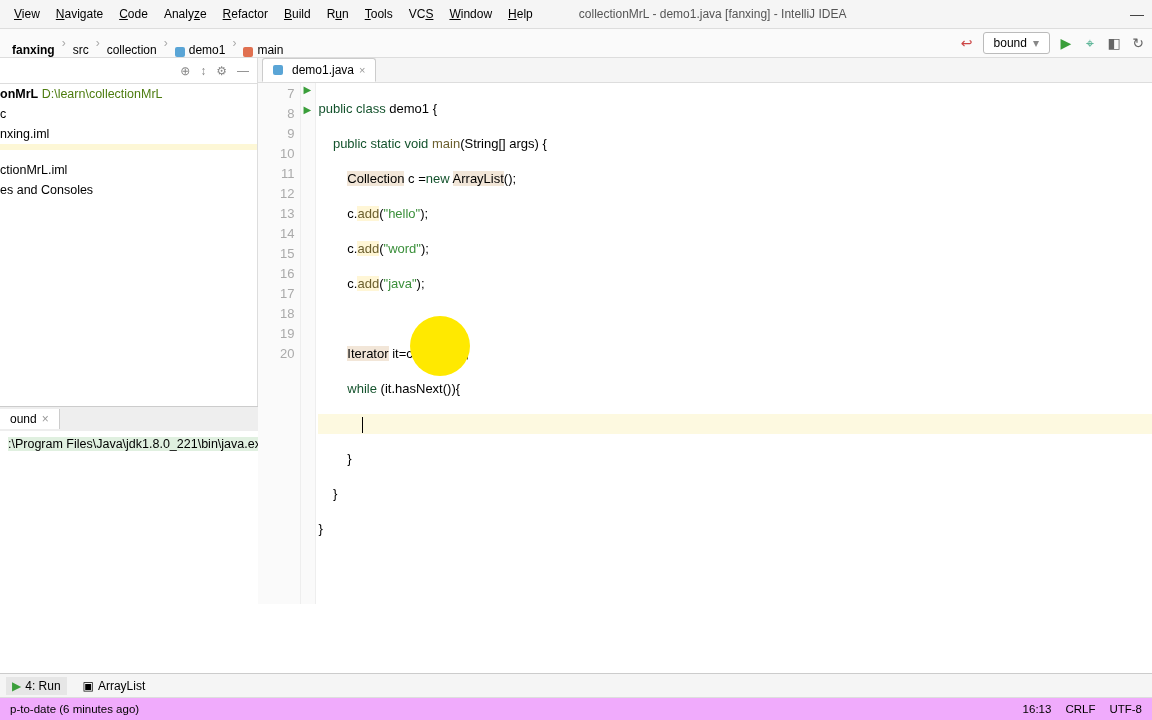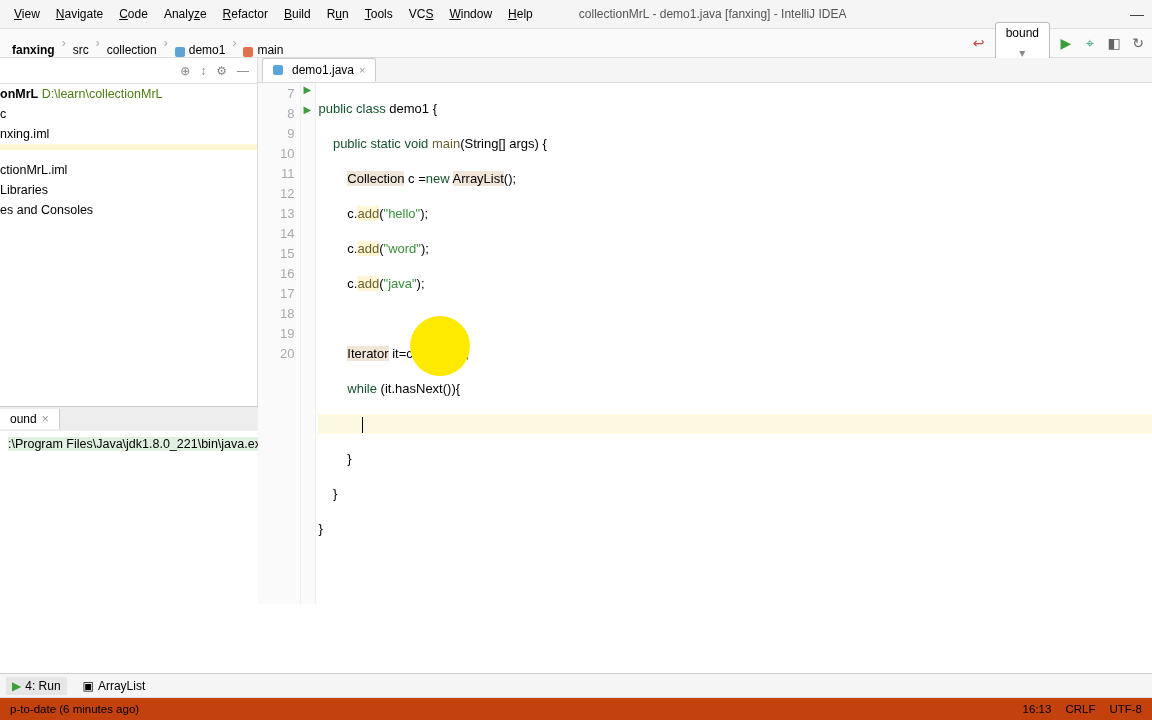--- a/index.html
+++ b/index.html
@@ -12,21 +12,21 @@
 .wintitle { margin-left: 40px; color: #555; }
 .winbtns { margin-left: auto; display: flex; gap: 8px; color: #444; font-size: 14px; }
 
 .navbar { height: 30px; border-top: 1px solid #ddd; border-bottom: 1px solid #ddd; display: flex; align-items: center; padding: 0 6px; background: #fafafa; }
 .crumb { display: flex; align-items: flex-end; padding: 0 6px; height: 100%; }
 .crumb-sep { color: #aaa; margin: 0 1px; }
 .crumb-ico { width: 10px; height: 10px; border-radius: 2px; margin-right: 4px; display: inline-block; }
 .ico-c { background: #5aa5d6; }
 .ico-m { background: #e07050; }
 .navright { margin-left: auto; display: flex; align-items: center; gap: 8px; }
-.config-sel { border: 1px solid #bbb; border-radius: 3px; padding: 3px 10px; background: #fff; display: flex; align-items: center; gap: 6px; flex-direction: column; }
+.config-sel { border: 1px solid #bbb; border-radius: 3px; padding: 3px 10px; background: #fff; display: flex; align-items: center; gap: 6px; }
 .nr-icon { width: 16px; text-align: center; color: #666; font-size: 14px; }
 .run-ico { color: #3a9e3a; }
 .bug-ico { color: #4a8; }
 
 .maincols { display: flex; height: 348px; }
 
 .sidebar { width: 258px; border-right: 1px solid #ddd; display: flex; flex-direction: column; }
 .side-tools { height: 26px; border-bottom: 1px solid #ddd; display: flex; align-items: center; justify-content: flex-end; gap: 10px; padding: 0 8px; color: #888; }
 .tree { font-size: 12.5px; overflow: hidden; }
 .tree-row { padding: 3px 4px 3px 0; white-space: nowrap; }
@@ -60,21 +60,21 @@
 .runtabrow { height: 24px; background: #eee; display: flex; align-items: center; }
 .runtab { padding: 3px 10px; display: flex; align-items: center; gap: 5px; }
 .runtab.sel { background: #fff; border-right: 1px solid #ccc; }
 .runout { padding: 5px 8px; font-family: Consolas,monospace; font-size: 12.5px; height: 222px; }
 .cmdline { background: #e0f0e0; display: inline; }
 
 .bottabs { position: absolute; bottom: 23px; left: 0; right: 0; height: 24px; border-top: 1px solid #ccc; background: #f5f5f5; display: flex; align-items: center; gap: 10px; padding: 0 6px; }
 .bottab { display: flex; align-items: center; gap: 4px; padding: 2px 6px; }
 .bottab.sel { background: #e6e6e6; }
 
-.status { position: absolute; bottom: 0; left: 0; right: 0; height: 23px; background: #c2410c; border-top: 1px solid #ddd; display: flex; align-items: center; padding: 0 10px; font-size: 11.5px; }
+.status { position: absolute; bottom: 0; left: 0; right: 0; height: 23px; background: #f0abfc; border-top: 1px solid #ddd; display: flex; align-items: center; padding: 0 10px; font-size: 11.5px; }
 .status .right { margin-left: auto; display: flex; gap: 14px; }
 </style>
 </head>
 <body>
 
 <div class="titlebar">
   <div class="menus">
     <span class="menu"><u>V</u>iew</span>
     <span class="menu"><u>N</u>avigate</span>
     <span class="menu"><u>C</u>ode</span>
@@ -134,21 +134,20 @@
       <span>⚙</span>
       <span>—</span>
     </div>
     <div class="tree">
       <div class="tree-row"><b>onMrL</b> <span class="tree-sub">D:\learn\collectionMrL</span></div>
       <div class="tree-row">c</div>
       <div class="tree-row">nxing.iml</div>
       <div class="tree-row" style="background:#fdf7d6"></div>
       <div class="tree-row" style="height:10px"></div>
       <div class="tree-row">ctionMrL.iml</div>
-      <div class="tree-row">Libraries</div>
       <div class="tree-row">es and Consoles</div>
     </div>
   </div>
 
   <div class="editorwrap">
     <div class="tabrow">
       <div class="edtab">
         <span class="crumb-ico ico-c"></span>
         <span>demo1.java</span>
         <span class="tabclose">×</span>

